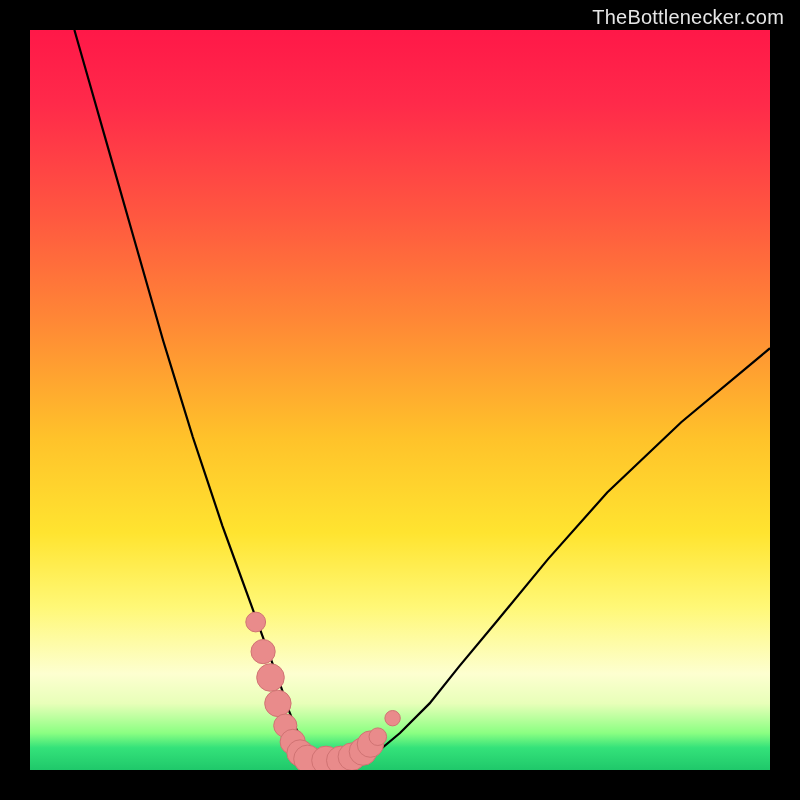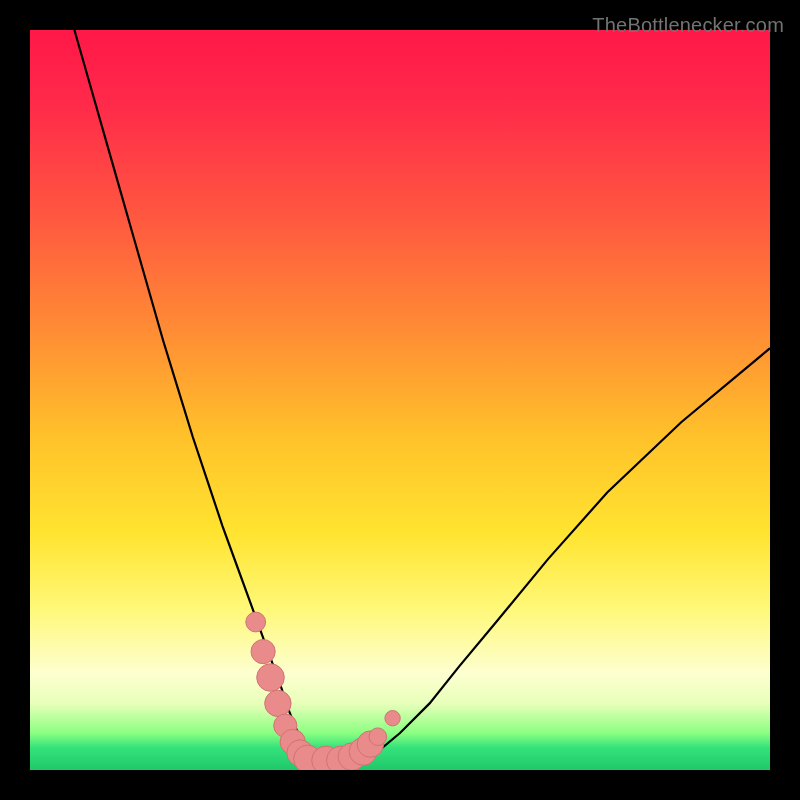--- a/index.html
+++ b/index.html
@@ -43,23 +43,23 @@
       #34e27a 97%,
       #1fc86a 100%
     );
   }
   .svg-layer {
     position: absolute;
     inset: 0;
   }
   .watermark {
     position: absolute;
-    top: 14px;
+    top: 6px;
     right: 16px;
-    color: #737373;
+    color: #e5e5e5;
     font-size: 20px;
     letter-spacing: 0.2px;
   }
 </style>
 </head>
 <body>
 
 <div class="frame">
   <div class="plot">
     <div class="gradient"></div>

